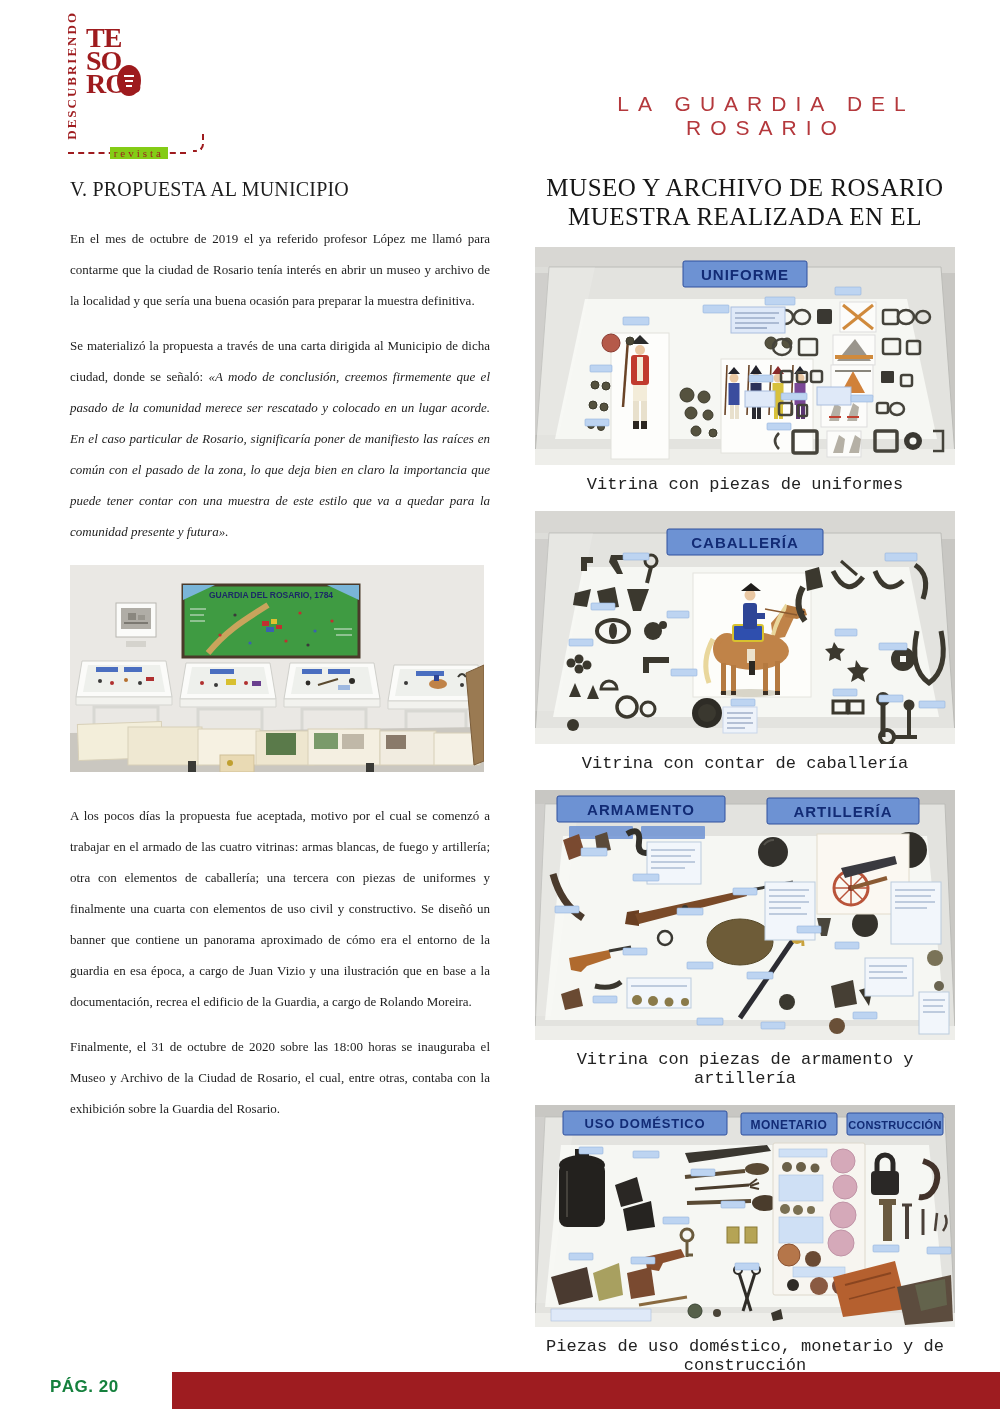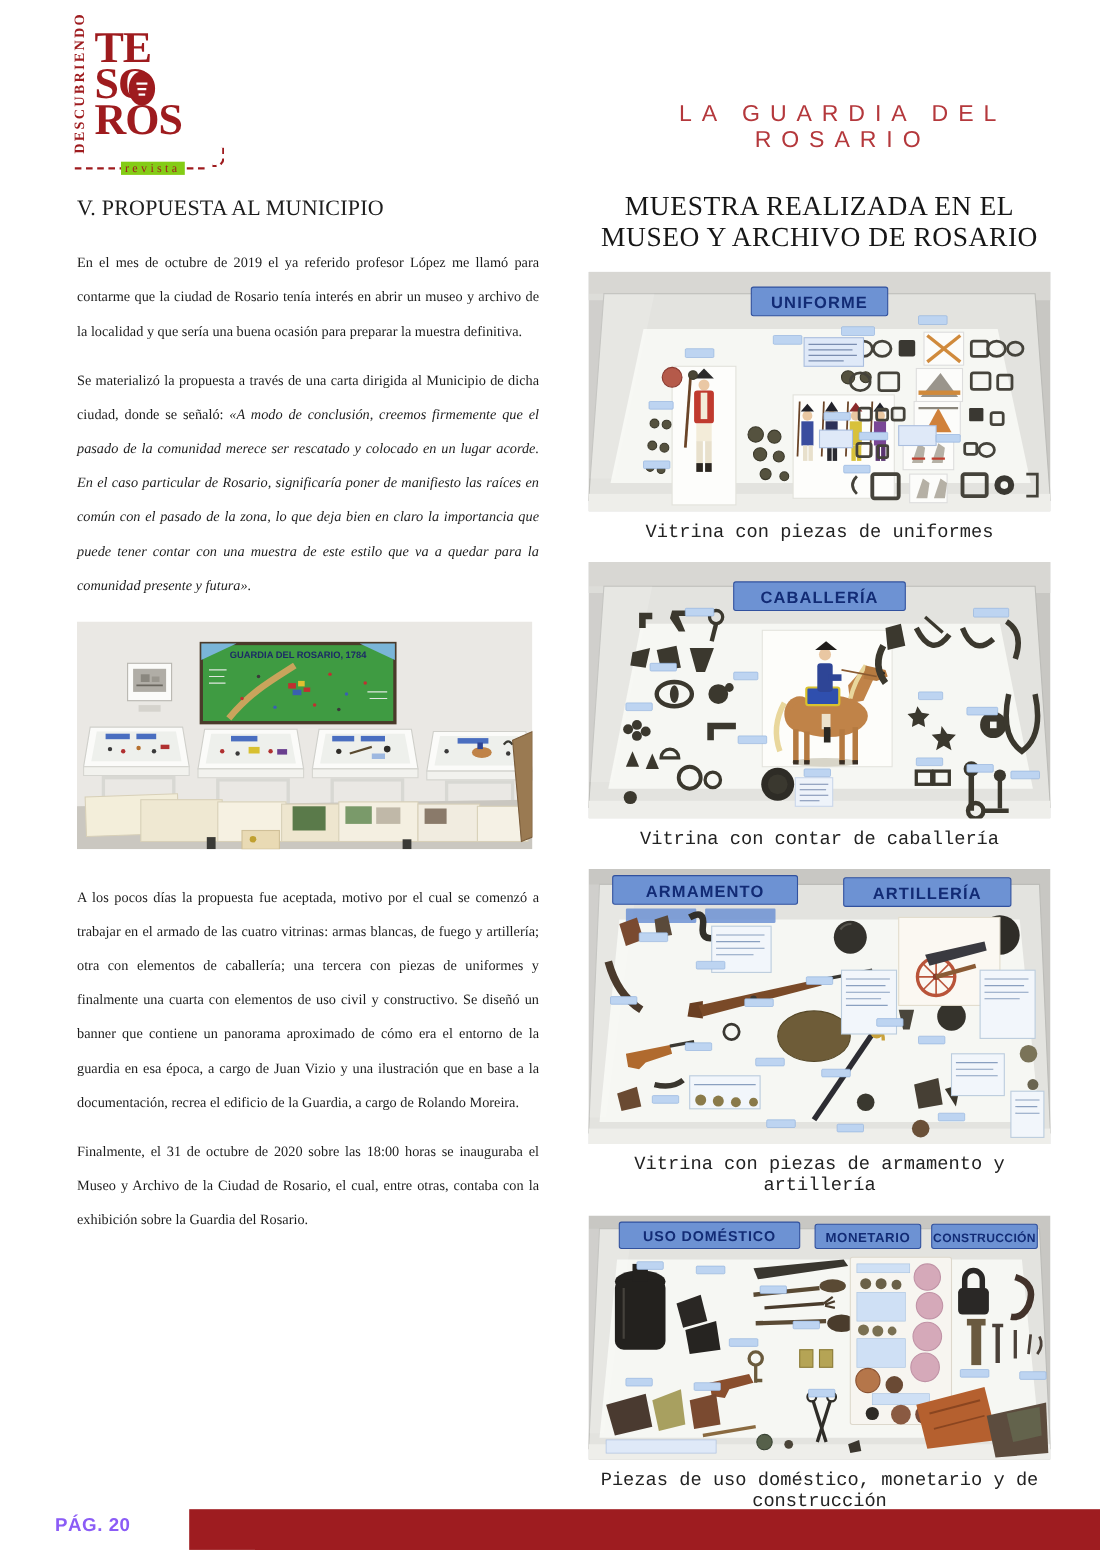--- a/index.html
+++ b/index.html
@@ -4,21 +4,21 @@
 <style>
   html,body{margin:0;padding:0;background:#ffffff;}
   .page{position:relative;width:1000px;height:1409px;background:#ffffff;overflow:hidden;
         font-family:"Liberation Serif", serif;color:#1d1d1d;}
 
   
   .logo{position:absolute;left:64px;top:26px;width:130px;height:128px;color:#9e1b1e;}
   .logo-vertical{position:absolute;left:0;bottom:14px;writing-mode:vertical-rl;transform:rotate(180deg);
                  font-family:"Liberation Serif", serif;font-size:13px;font-weight:bold;letter-spacing:2px;}
   .logo-stack{position:absolute;left:22px;top:0;font-family:"Liberation Serif", serif;
-              font-weight:bold;font-size:40px;line-height:0.83;letter-spacing:-1px;}
+              font-weight:bold;font-size:28px;line-height:0.83;letter-spacing:-1px;}
   .logo-row{white-space:nowrap;}
   .logo-emblem{position:absolute;left:53px;top:39px;width:24px;height:31px;border-radius:50%;
                background:#9e1b1e;border:2px solid #9e1b1e;box-sizing:border-box;}
   .logo-emblem i{position:absolute;left:5px;width:10px;height:2px;background:#fff;}
   .logo-emblem i:nth-child(1){top:8px;}
   .logo-emblem i:nth-child(2){top:13px;width:8px;left:6px;}
   .logo-emblem i:nth-child(3){top:18px;width:6px;left:7px;}
   .logo-base{position:absolute;left:4px;bottom:0;width:118px;border-bottom:2px dashed #9e1b1e;height:12px;}
   .logo-tagline{position:absolute;right:18px;bottom:-7px;background:#84cc16;padding:0 4px;
                 font-size:11px;letter-spacing:3px;font-family:"Liberation Serif", serif;}
@@ -41,21 +41,21 @@
   .museum-photo{display:block;width:414px;height:207px;margin:18px 0 28px 0;}
 
   .gallery-heading{font-size:25px;line-height:29px;text-align:center;font-weight:normal;
                    letter-spacing:0.5px;margin:0 0 16px 0;color:#161616;}
   .vitrine-photo{display:block;margin:0 auto;}
   .caption{font-size:17px;text-align:center;margin:10px 0 17px 0;color:#222;font-family:Liberation Mono, monospace;}
 
   
   .footer-bar{position:absolute;left:172px;right:0;bottom:0;height:37px;background:#9e1c20;}
   .footer-page{position:absolute;left:50px;bottom:12px;font-family:"Liberation Sans", sans-serif;
-               font-weight:bold;font-size:17px;letter-spacing:0.5px;color:#8b5cf6;}
+               font-weight:bold;font-size:17px;letter-spacing:0.5px;color:#15803d;}
 
   svg text{user-select:none;}
 </style>
 </head>
 <body>
 
 <div class="page">
 
   <div class="logo">
     <div class="logo-vertical">DESCUBRIENDO</div>
@@ -187,22 +187,22 @@
       </g>
       <polygon points="396,108 414,100 414,196 404,200" fill="#9a7a52" stroke="#7a5c3a"></polygon>
     </svg>
 
     <p>A los pocos días la propuesta fue aceptada, motivo por el cual se comenzó a trabajar en el armado de las cuatro vitrinas: armas blancas, de fuego y artillería; otra con elementos de caballería; una tercera con piezas de uniformes y finalmente una cuarta con elementos de uso civil y constructivo. Se diseñó un banner que contiene un panorama aproximado de cómo era el entorno de la guardia en esa época, a cargo de Juan Vizio y una ilustración que en base a la documentación, recrea el edificio de la Guardia, a cargo de Rolando Moreira.</p>
     <p>Finalmente, el 31 de octubre de 2020 sobre las 18:00 horas se inauguraba el Museo y Archivo de la Ciudad de Rosario, el cual, entre otras, contaba con la exhibición sobre la Guardia del Rosario.</p>
   </div>
 
   <div class="right-col">
     <h2 class="gallery-heading">
+      <div>MUSEO Y ARCHIVO DE ROSARIO</div>
       <div>MUESTRA REALIZADA EN EL</div>
-      <div>MUSEO Y ARCHIVO DE ROSARIO</div>
     </h2>
 
     <svg class="vitrine-photo" width="420" height="218" viewBox="0 0 420 218" role="img">
       <rect width="420" height="218" fill="#c8c7c3"></rect>
       <polygon points="0,0 420,0 420,26 0,26" fill="#d8d7d3"></polygon>
       <polygon points="14,20 406,20 420,208 0,208" fill="#e3e3df" stroke="#bcbcb8"></polygon>
       <polygon points="50,52 372,52 402,192 20,192" fill="#f6f7f3"></polygon>
       <polygon points="0,20 60,20 24,188 0,188" fill="#ffffff" opacity="0.15"></polygon>
       <rect x="0" y="202" width="420" height="16" fill="#eeeeea"></rect>
       <g>

